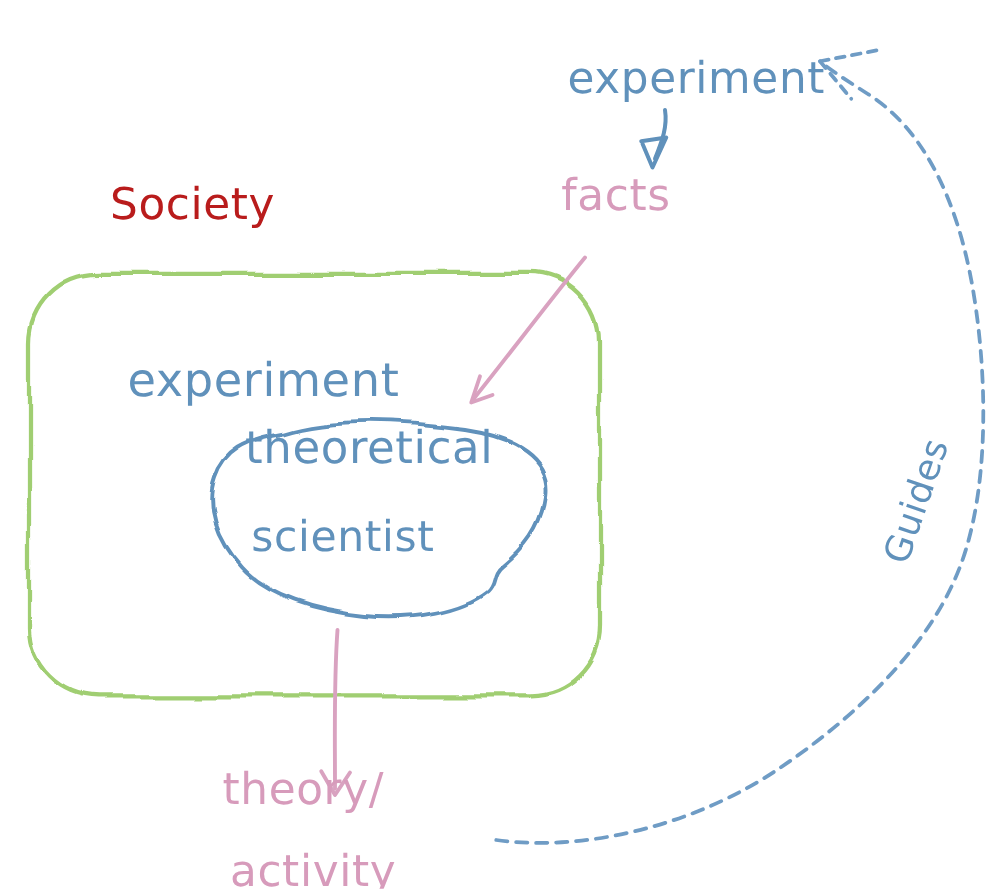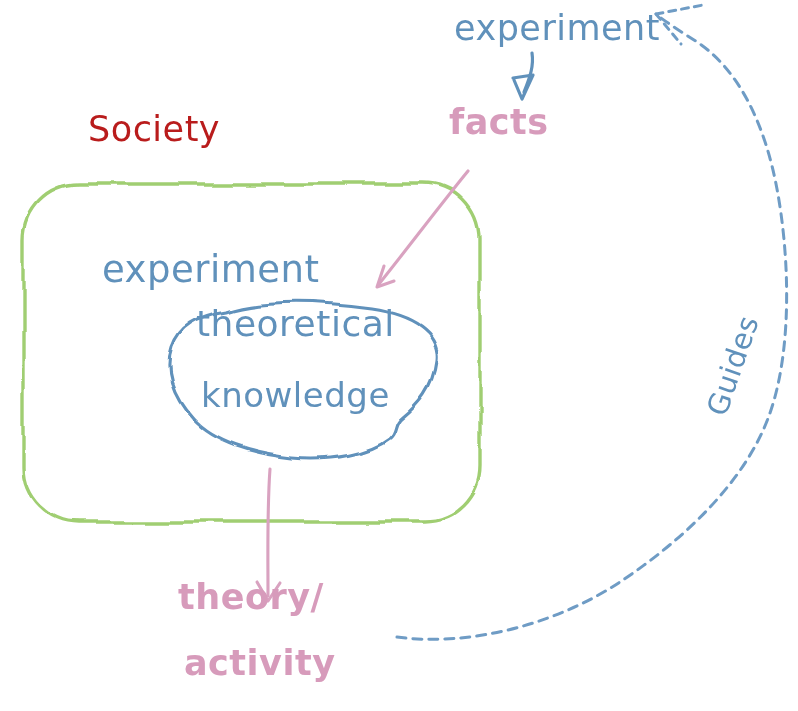--- a/index.html
+++ b/index.html
@@ -10,20 +10,21 @@
   body {
     width: 798px;
     height: 711px;
     position: relative;
     overflow: hidden;
     font-family: "DejaVu Sans", sans-serif;
   }
   .canvas {
     position: absolute;
     inset: 0;
+    margin-top: 35px;
   }
   svg.strokes {
     position: absolute;
     left: 0;
     top: 0;
     width: 798px;
     height: 711px;
   }
   svg.strokes path, svg.strokes rect {
     fill: none;
@@ -38,21 +39,21 @@
   .s-dash-barb { stroke: #6f9cc5; stroke-width: 3px; stroke-dasharray: 7 6; }
 
   .label {
     position: absolute;
     white-space: nowrap;
     line-height: 1.1;
     letter-spacing: 0.5px;
     user-select: none;
   }
   .c-blue  { color: #6091bb; }
-  .c-pink  { color: #d79bbb; font-weight: bold; }
+  .c-pink  { color: #d79bbb; }
   .c-green { color: #b91c1c; }
 
   .lbl-experiment { left: 454px; top: 9px;   font-size: 35px; }
   .lbl-facts      { left: 449px; top: 103px; font-size: 35px; }
   .lbl-society    { left: 88px;  top: 110px; font-size: 35px; }
   .lbl-scientist  { left: 102px; top: 250px; font-size: 37px; }
   .lbl-theoretical{ left: 196px; top: 304px; font-size: 36px; }
   .lbl-activity   { left: 201px; top: 377px; font-size: 34px; }
   .lbl-theory     { left: 178px; top: 578px; font-size: 35px; }
   .lbl-knowledge  { left: 184px; top: 644px; font-size: 35px; }
@@ -117,19 +118,19 @@
 
   <div class="label c-blue lbl-experiment">experiment</div>
 
   <div class="label c-pink lbl-facts">facts</div>
 
   <div class="label c-green lbl-society">Society</div>
 
   <div class="label c-blue lbl-scientist">experiment</div>
 
   <div class="label c-blue lbl-theoretical">theoretical</div>
-  <div class="label c-blue lbl-activity">knowledge</div>
+  <div class="label c-blue lbl-activity">scientist</div>
 
   <div class="label c-pink lbl-theory">theory/</div>
   <div class="label c-pink lbl-knowledge">activity</div>
 
   <div class="label c-blue lbl-guides">Guides</div>
 </div>
 
 </body></html>

